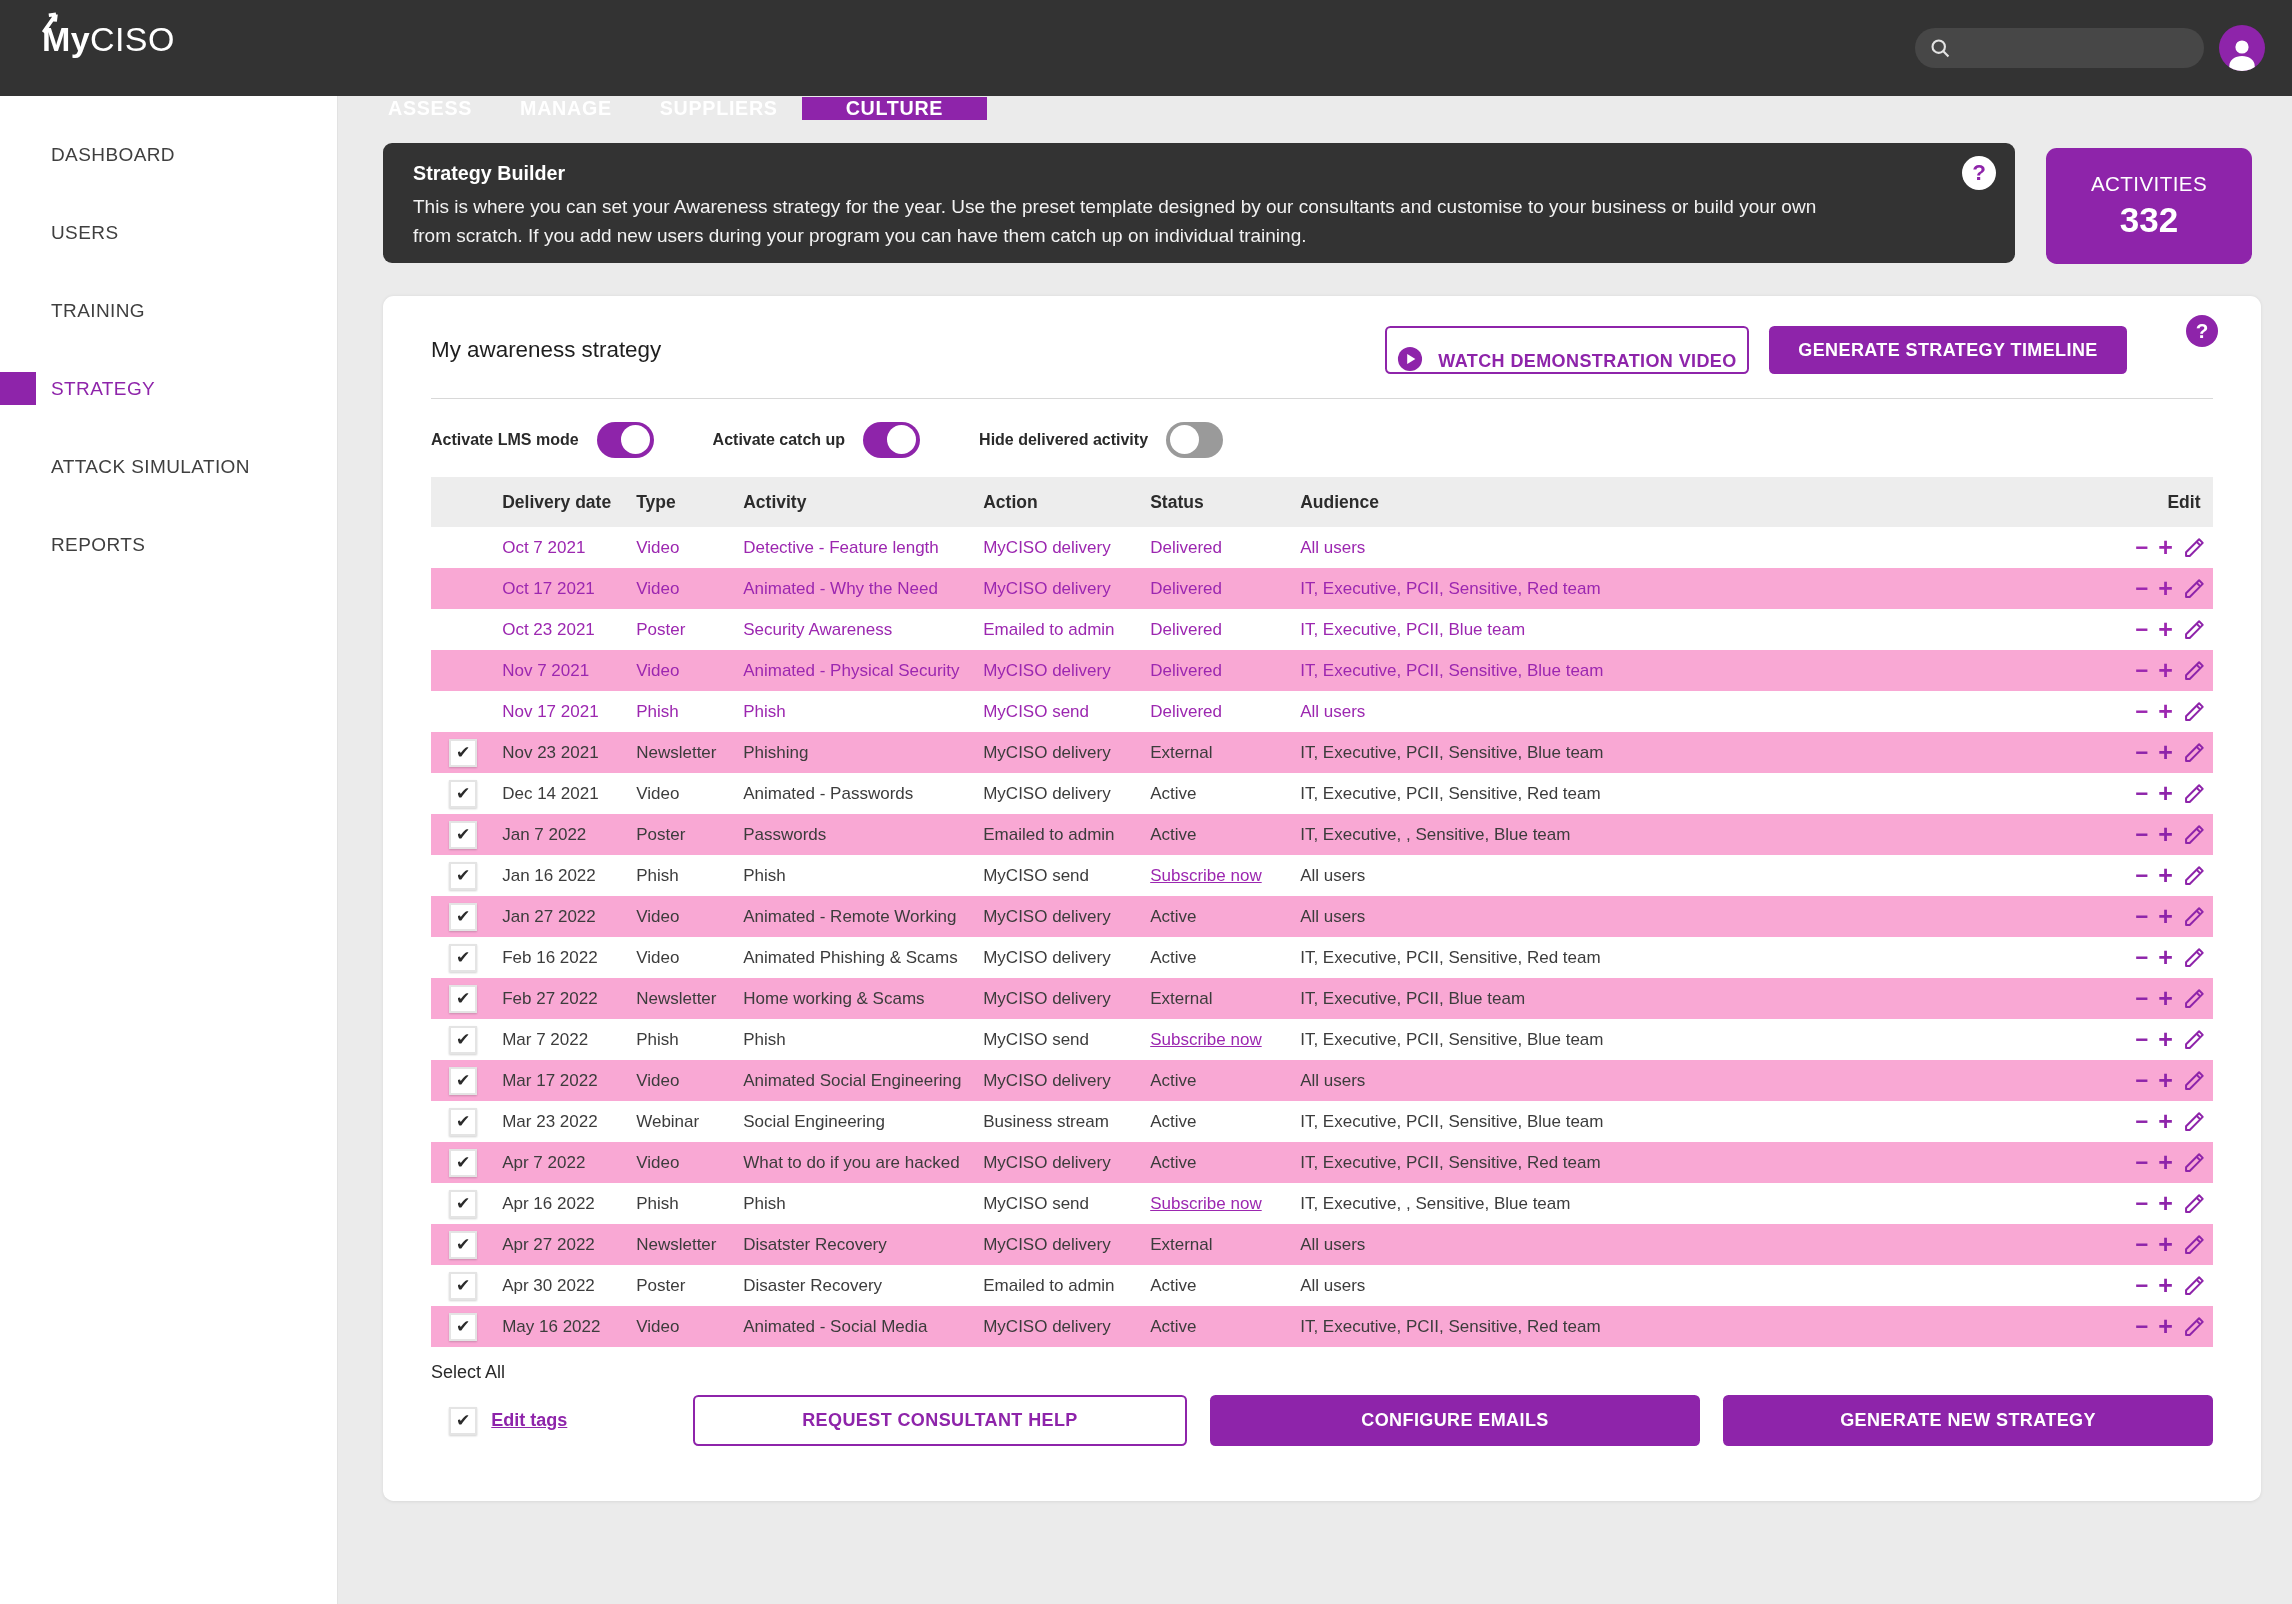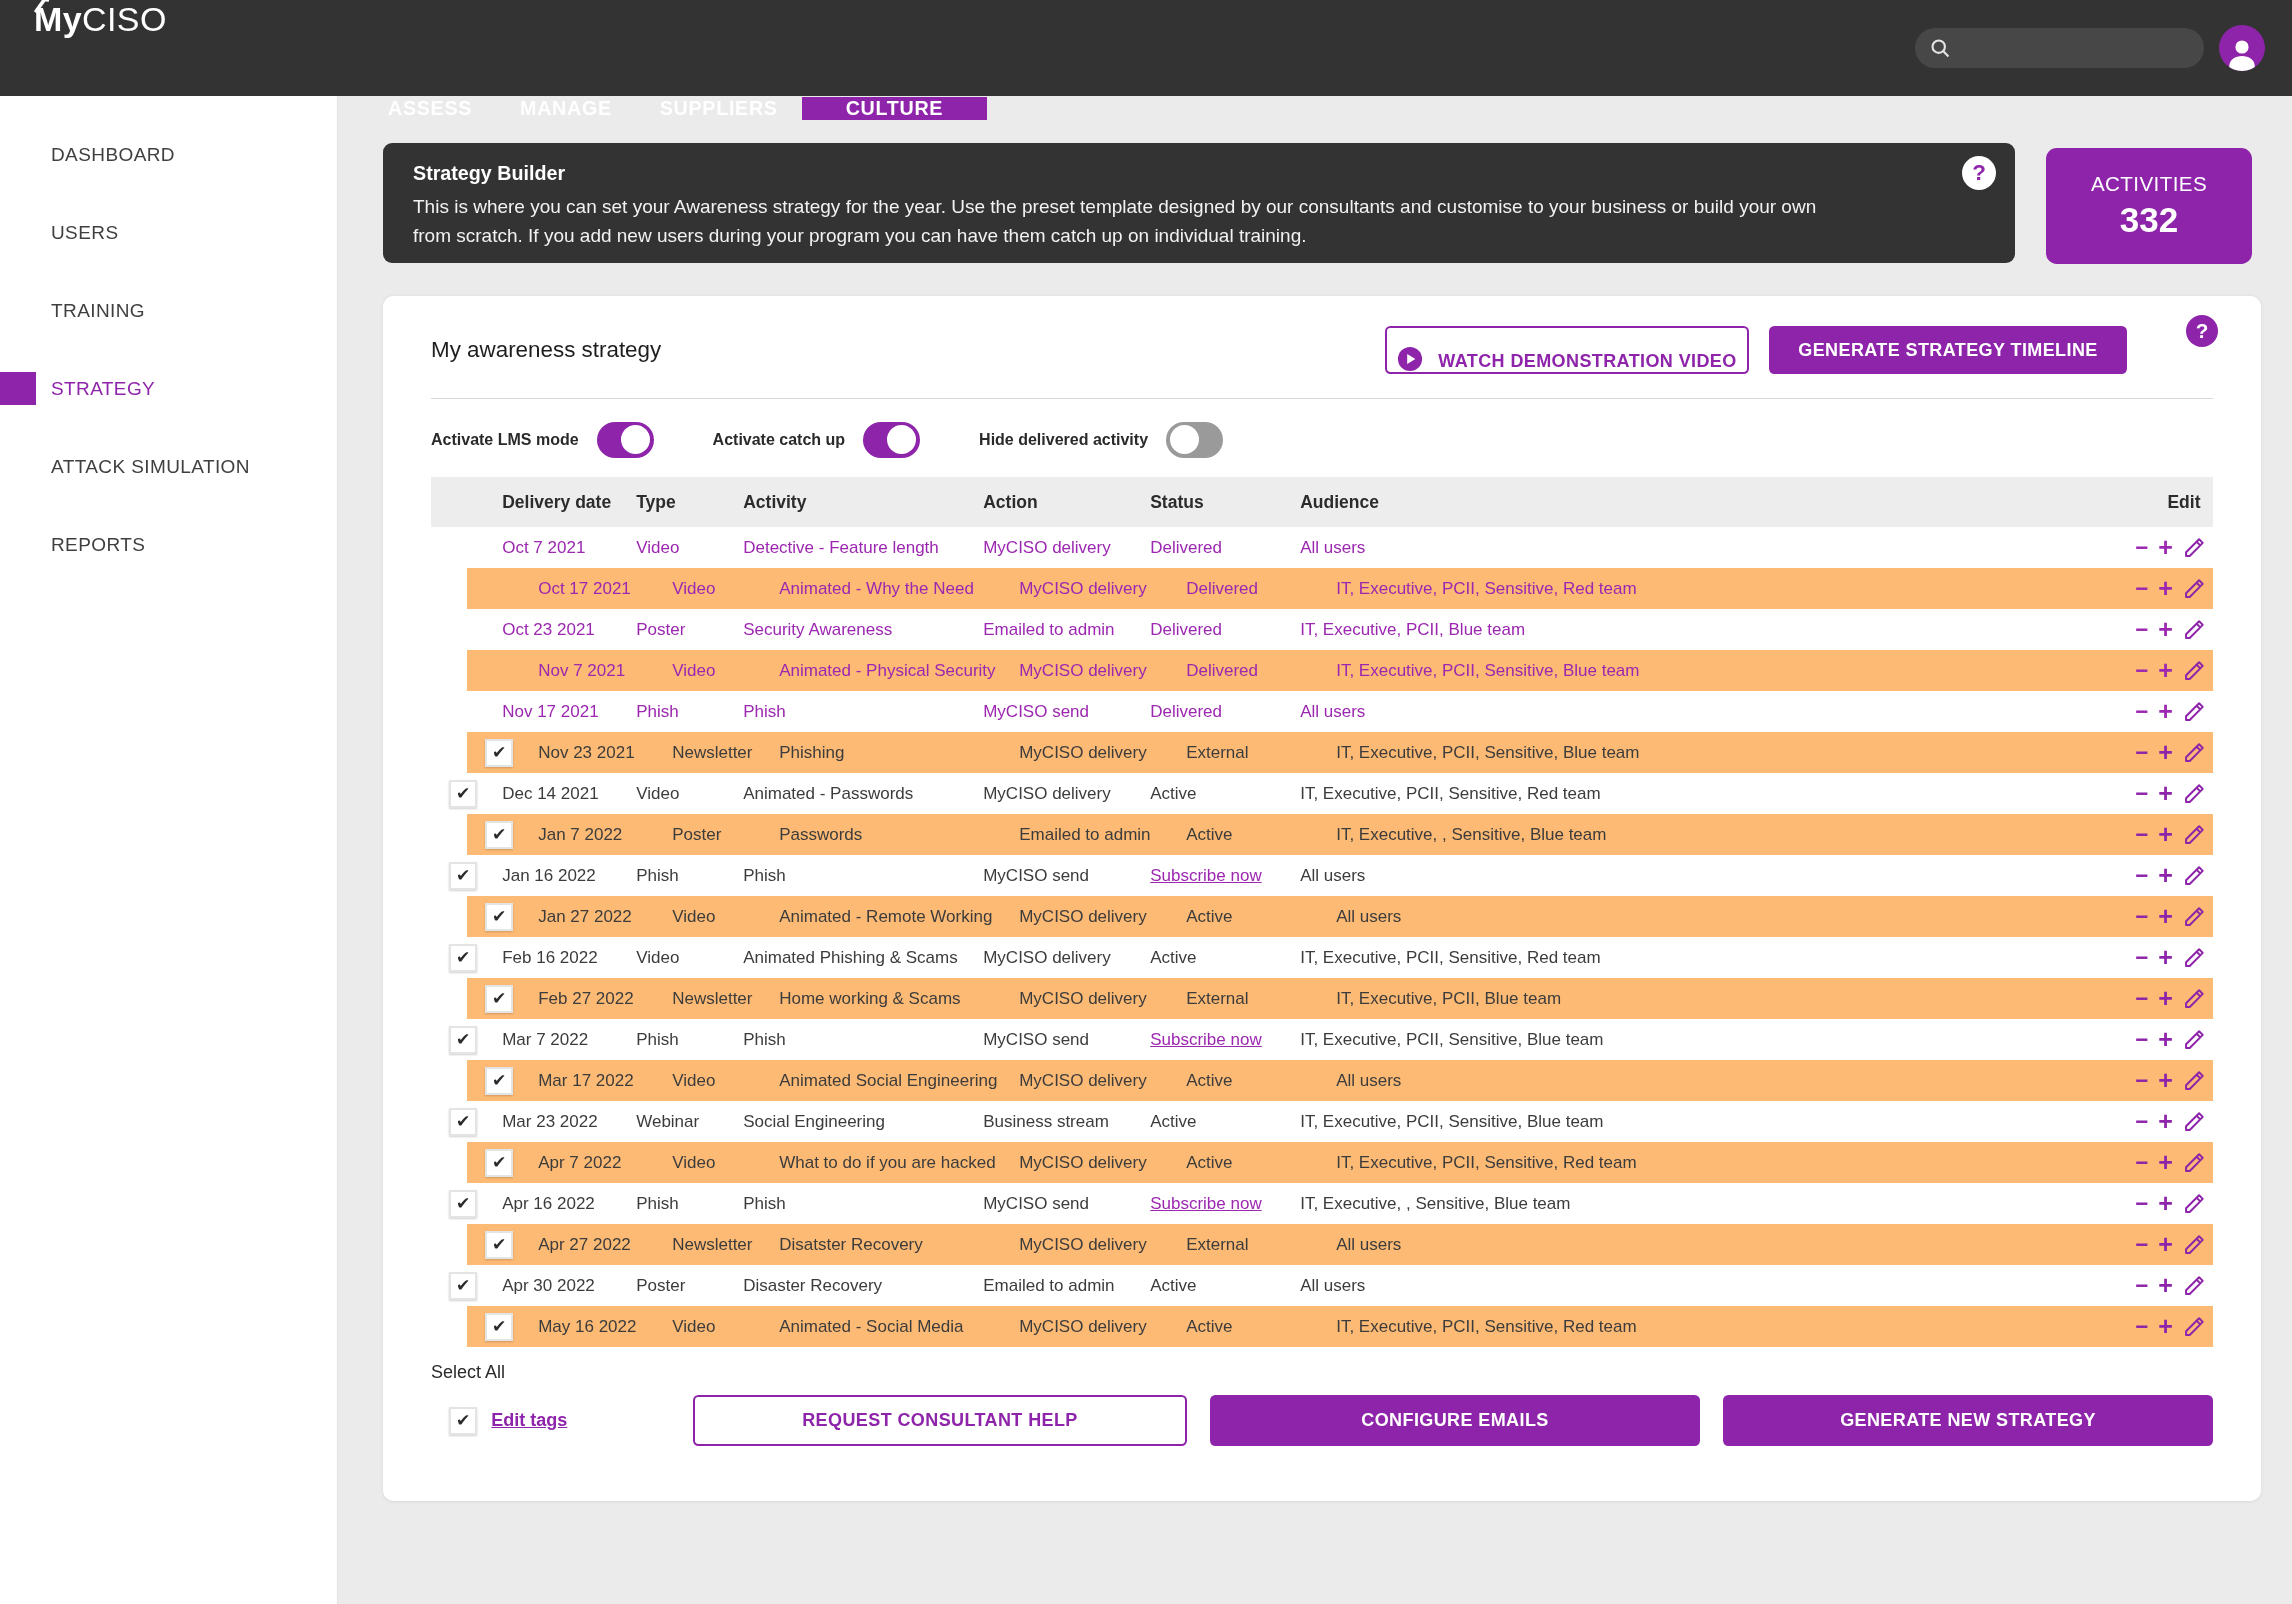--- a/index.html
+++ b/index.html
@@ -4,21 +4,21 @@
 <style>
   * { box-sizing: border-box; }
   html,body { margin:0; padding:0; }
   body {
     width:2293px; height:1605px; position:relative; overflow:hidden;
     font-family:"Liberation Sans", sans-serif; background:#ebebeb; color:#333;
   }
 
   
   .topbar { position:absolute; top:0; left:0; width:2293px; height:96px; background:#333333; z-index:10; }
-  .logo { position:absolute; left:34px; top:0; height:78px; display:flex; color:#fff; font-size:34px; letter-spacing:0.4px; }
+  .logo { position:absolute; left:42px; top:0; height:78px; display:flex; align-items:center; color:#fff; font-size:34px; letter-spacing:0.4px; }
   .logo .lg-bold { font-weight:bold; position:relative; }
   .logo .lg-bold svg { position:absolute; left:-3.6px; top:-10.7px; }
   .logo .lg-light { font-weight:300; }
   .top-nav { position:absolute; left:364px; top:0; height:96px; display:flex; align-items:flex-end;margin-top:24px; }
   .nav-item { display:flex; align-items:center; padding:0 24px; color:#fff; font-size:19.7px; font-weight:bold; letter-spacing:0.7px; cursor:pointer; }
   .nav-item.active { background:#8e24aa; padding:0 44px; }
   .searchbox { position:absolute; top:28px; right:89px; width:289px; height:40px; background:#474747; border-radius:20.6px; display:flex; align-items:center; padding:0 14.3px; }
   .searchbox svg { flex:0 0 auto; margin-right:9px; }
   .searchbox input { flex:1; background:transparent; border:none; outline:none; color:#eee; font-size:17px; min-width:0; }
   .avatar { position:absolute; top:25px; right:28px; width:46px; height:46px; border-radius:50%; background:#8e24aa; overflow:hidden; display:flex; align-items:flex-end; justify-content:center; cursor:pointer; }
@@ -59,21 +59,21 @@
   .toggle.on { background:#8e24aa; }
   .toggle.off { background:#9a9a9a; }
   .knob { position:absolute; top:3.6px; width:29px; height:29px; border-radius:50%; background:#fff; }
   .toggle.on .knob { right:3.6px; }
   .toggle.off .knob { left:3.6px; }
 
   
   .table { margin-top:18px; }
   .trow { display:grid; grid-template-columns:64px 134px 107px 240px 167px 150px 1fr 106px; align-items:center; height:41px; font-size:17px; color:#3c3c3c; }
   .trow.head { height:50px; background:#ededed; font-weight:bold; font-size:17.5px; color:#2c2c2c; }
-  .trow.gray { background:#fdba74;margin-left:36px; }
+  .trow.gray { background:#f9a8d4; }
   .trow.purple-row, .trow.purple-row .cell { color:#9c27b0; }
   .cell { padding-left:7.2px; white-space:nowrap; overflow:hidden; }
   .cell.cb-cell { display:flex; justify-content:center; padding-left:0; overflow:visible; }
   .cell.edit-head { text-align:right; padding-right:12.5px; }
   .cb { width:28px; height:28px; background:#fff; border:2.7px solid #e4e4e4; display:flex; align-items:center; justify-content:center; font-size:17px; color:#2b2b2b; box-shadow:0 0.9px 1.8px rgba(0,0,0,0.18); cursor:pointer; }
   .status-link { color:#9c27b0; text-decoration:underline; cursor:pointer; }
   .edit-cell { display:flex; align-items:center; justify-content:flex-end; gap:9.9px; padding-right:7.2px; color:#8e24aa; }
   .ic-minus { font-size:22.4px; font-weight:bold; line-height:1; cursor:pointer; }
   .ic-plus { font-size:25px; font-weight:bold; line-height:1; cursor:pointer; }
   .ic-pencil { cursor:pointer; display:flex; }

